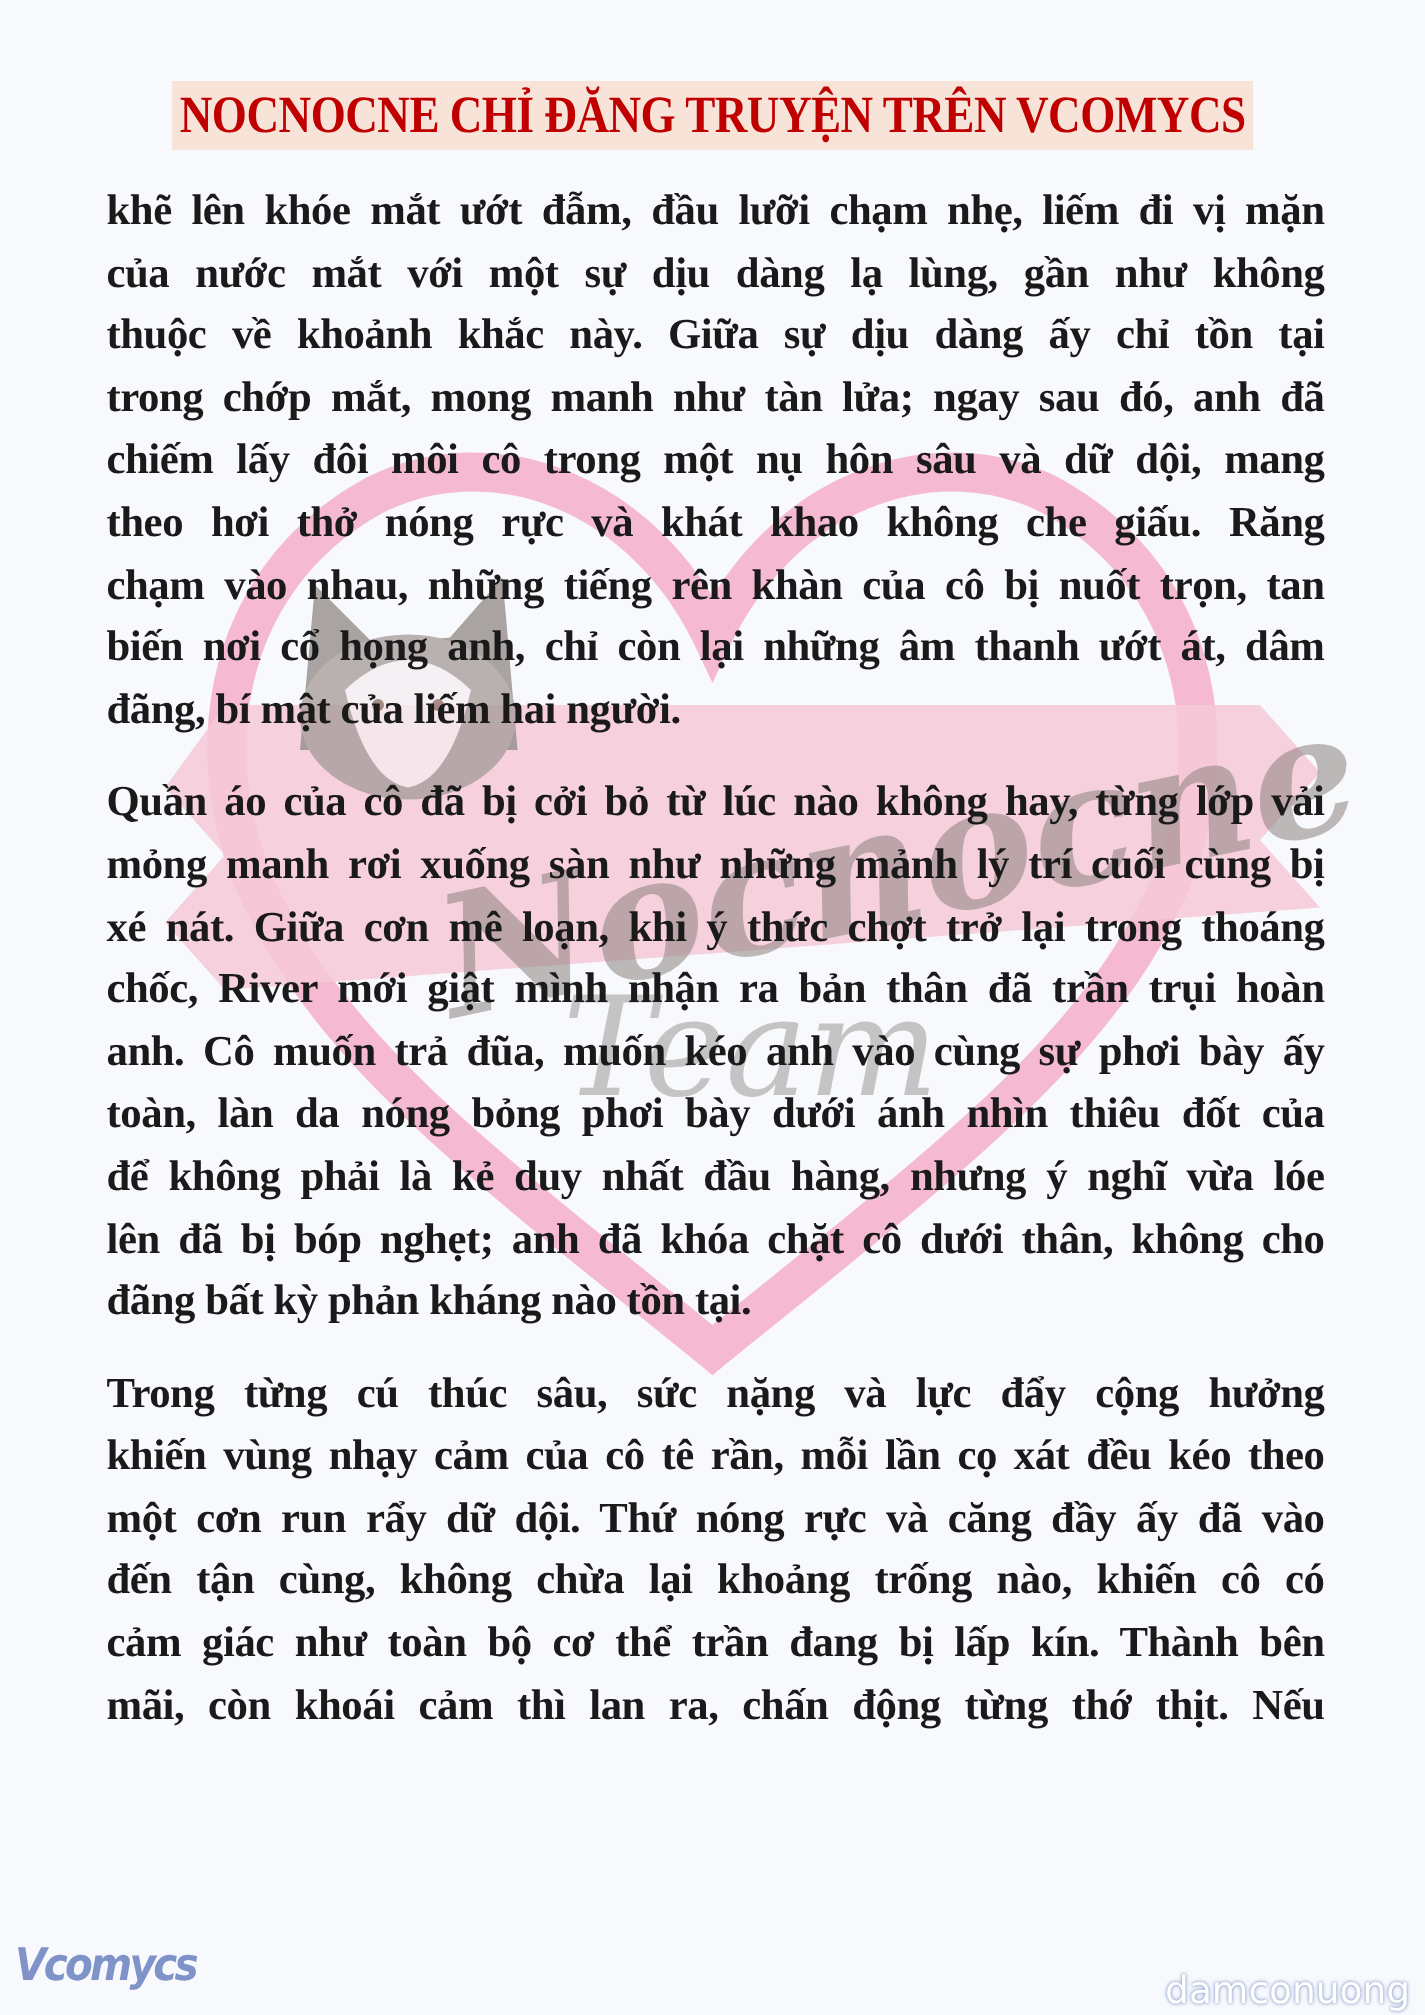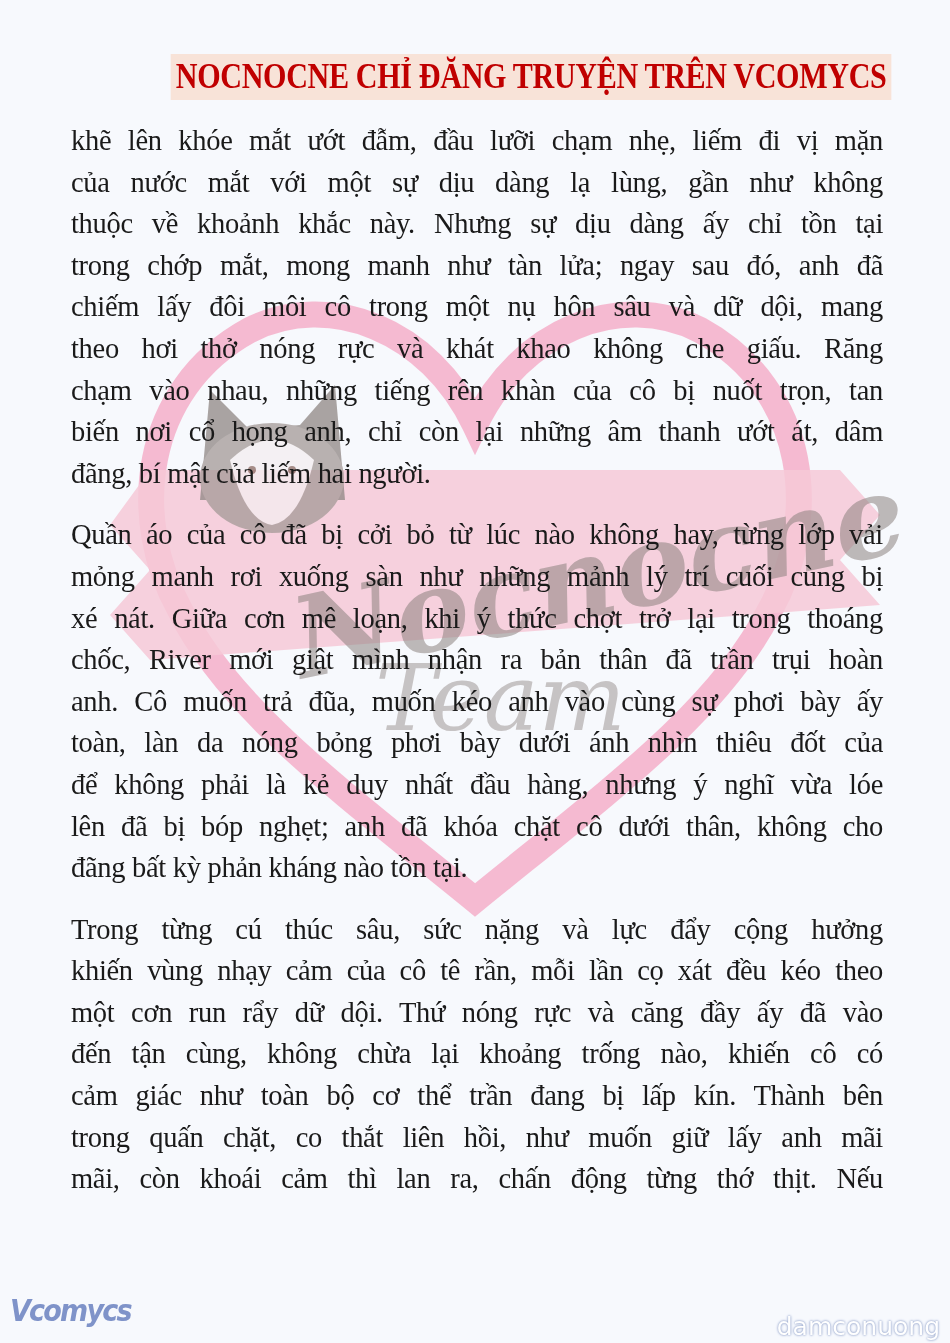--- a/index.html
+++ b/index.html
@@ -3,36 +3,36 @@
 <meta charset="utf-8">
 <style>
   html, body { margin: 0; padding: 0; }
   body {
     width: 950px; height: 1343px; overflow: hidden;
     background: #f7f9fd;
     position: relative;
     font-family: "Liberation Serif", "DejaVu Serif", serif;
   }
   .watermark { position: absolute; left: 0; top: 0; width: 950px; height: 1343px; pointer-events: none; z-index: 0; }
-  .banner-wrap { position: absolute; top: 54px; left: 0; width: 950px; text-align: right; z-index: 2; }
+  .banner-wrap { position: absolute; top: 54px; left: 0; width: 950px; text-align: center; z-index: 2; }
   .banner {
     display: inline-block;
     background: #f8e3d8;
     color: #c00000;
     font-family: "Liberation Serif", "DejaVu Serif", serif;
     font-weight: bold;
     font-size: 35px;
     letter-spacing: -0.4px;
     line-height: 46px;
     padding: 0 6px;
     transform: scaleX(0.86);
     transform-origin: center;
   }
   .content { position: absolute; left: 71px; top: 120px; width: 812px; z-index: 2; color: #1a1a1a; }
-  .para { margin: 0 0 20px 0; }
+  .para { margin: 0 0 20px 0; font-weight: bold; }
   .line {
     display: block;
     font-size: 28.5px;
     line-height: 41.6px;
     white-space: nowrap;
     text-align: justify;
     text-align-last: justify;
     letter-spacing: -0.3px;
   }
   .line.last { text-align-last: left; }
@@ -66,21 +66,21 @@
 </svg>
 
 <div class="banner-wrap">
   <span class="banner">NOCNOCNE CHỈ ĐĂNG TRUYỆN TRÊN VCOMYCS</span>
 </div>
 
 <div class="content">
   <p class="para">
     <span class="line">khẽ lên khóe mắt ướt đẫm, đầu lưỡi chạm nhẹ, liếm đi vị mặn</span>
     <span class="line">của nước mắt với một sự dịu dàng lạ lùng, gần như không</span>
-    <span class="line">thuộc về khoảnh khắc này. Nhưng sự dịu dàng ấy chỉ tồn tại</span>
+    <span class="line">thuộc về khoảnh khắc này. Giữa sự dịu dàng ấy chỉ tồn tại</span>
     <span class="line">trong chớp mắt, mong manh như tàn lửa; ngay sau đó, anh đã</span>
     <span class="line">chiếm lấy đôi môi cô trong một nụ hôn sâu và dữ dội, mang</span>
     <span class="line">theo hơi thở nóng rực và khát khao không che giấu. Răng</span>
     <span class="line">chạm vào nhau, những tiếng rên khàn của cô bị nuốt trọn, tan</span>
     <span class="line">biến nơi cổ họng anh, chỉ còn lại những âm thanh ướt át, dâm</span>
     <span class="line last">đãng, bí mật của liếm hai người.</span>
   </p>
   <p class="para">
     <span class="line">Quần áo của cô đã bị cởi bỏ từ lúc nào không hay, từng lớp vải</span>
     <span class="line">mỏng manh rơi xuống sàn như những mảnh lý trí cuối cùng bị</span>
@@ -91,19 +91,18 @@
     <span class="line">để không phải là kẻ duy nhất đầu hàng, nhưng ý nghĩ vừa lóe</span>
     <span class="line">lên đã bị bóp nghẹt; anh đã khóa chặt cô dưới thân, không cho</span>
     <span class="line last">đãng bất kỳ phản kháng nào tồn tại.</span>
   </p>
   <p class="para">
     <span class="line">Trong từng cú thúc sâu, sức nặng và lực đẩy cộng hưởng</span>
     <span class="line">khiến vùng nhạy cảm của cô tê rần, mỗi lần cọ xát đều kéo theo</span>
     <span class="line">một cơn run rẩy dữ dội. Thứ nóng rực và căng đầy ấy đã vào</span>
     <span class="line">đến tận cùng, không chừa lại khoảng trống nào, khiến cô có</span>
     <span class="line">cảm giác như toàn bộ cơ thể trần đang bị lấp kín. Thành bên</span>
-    <span class="line">trong quấn chặt, co thắt liên hồi, như muốn giữ lấy anh mãi</span>
     <span class="line">mãi, còn khoái cảm thì lan ra, chấn động từng thớ thịt. Nếu</span>
   </p>
 </div>
 
 <div class="footer-logo">Vcomycs</div>
 <div class="footer-site">damconuong</div>
 
 </body></html>

